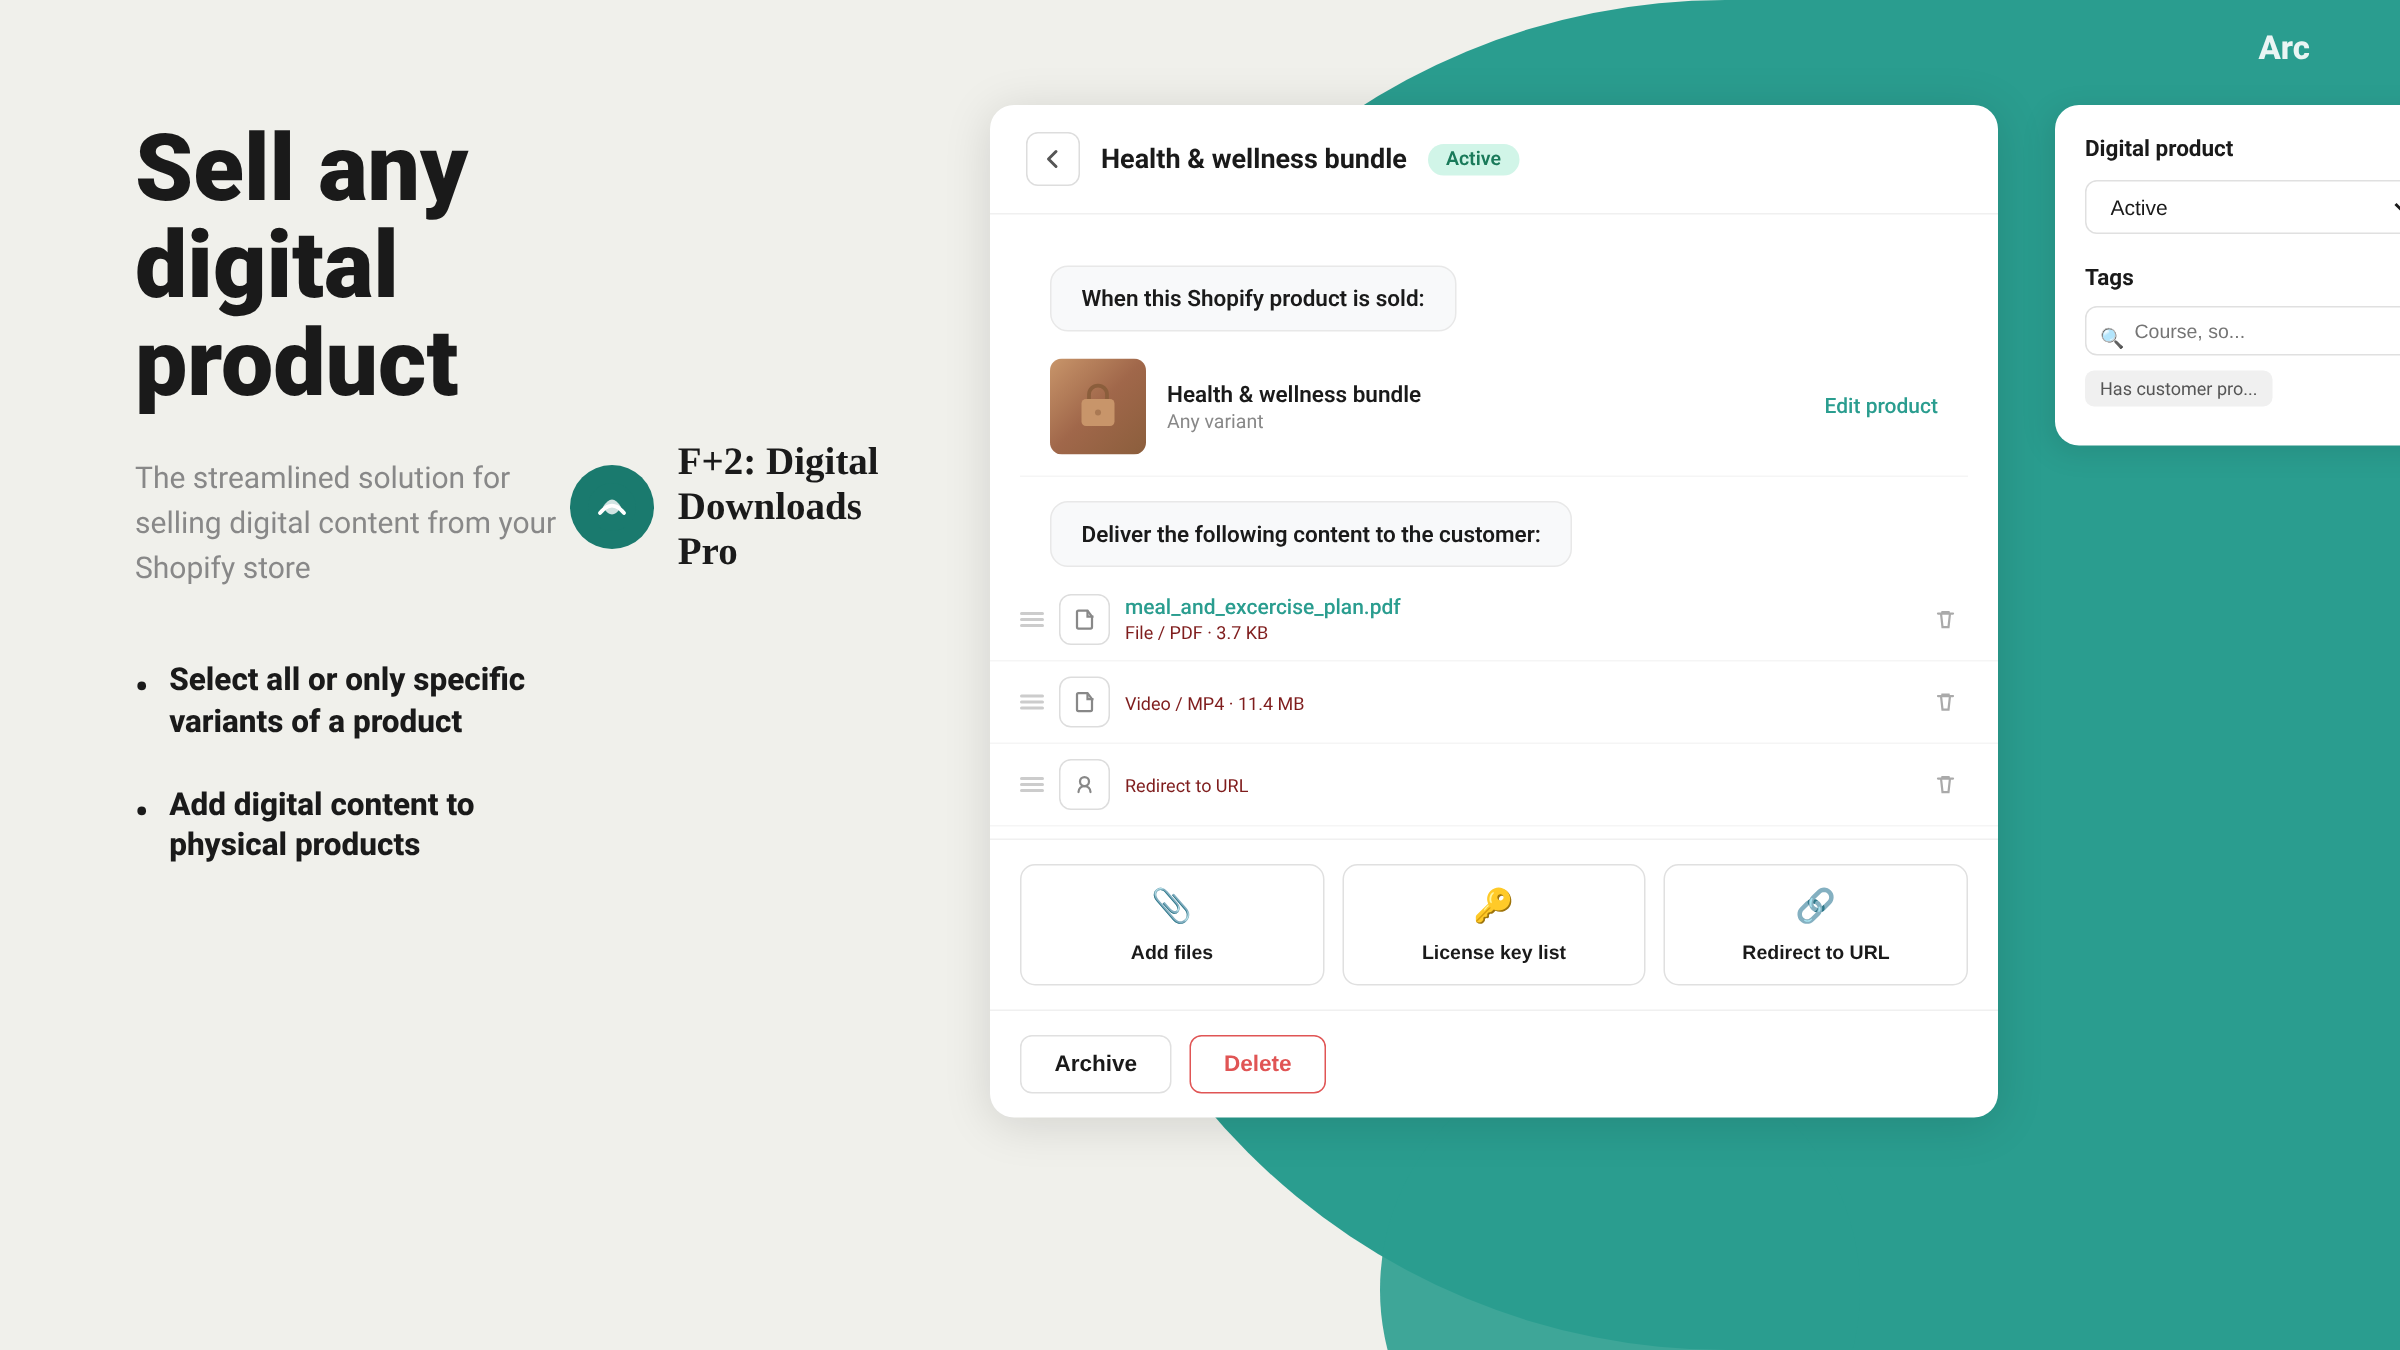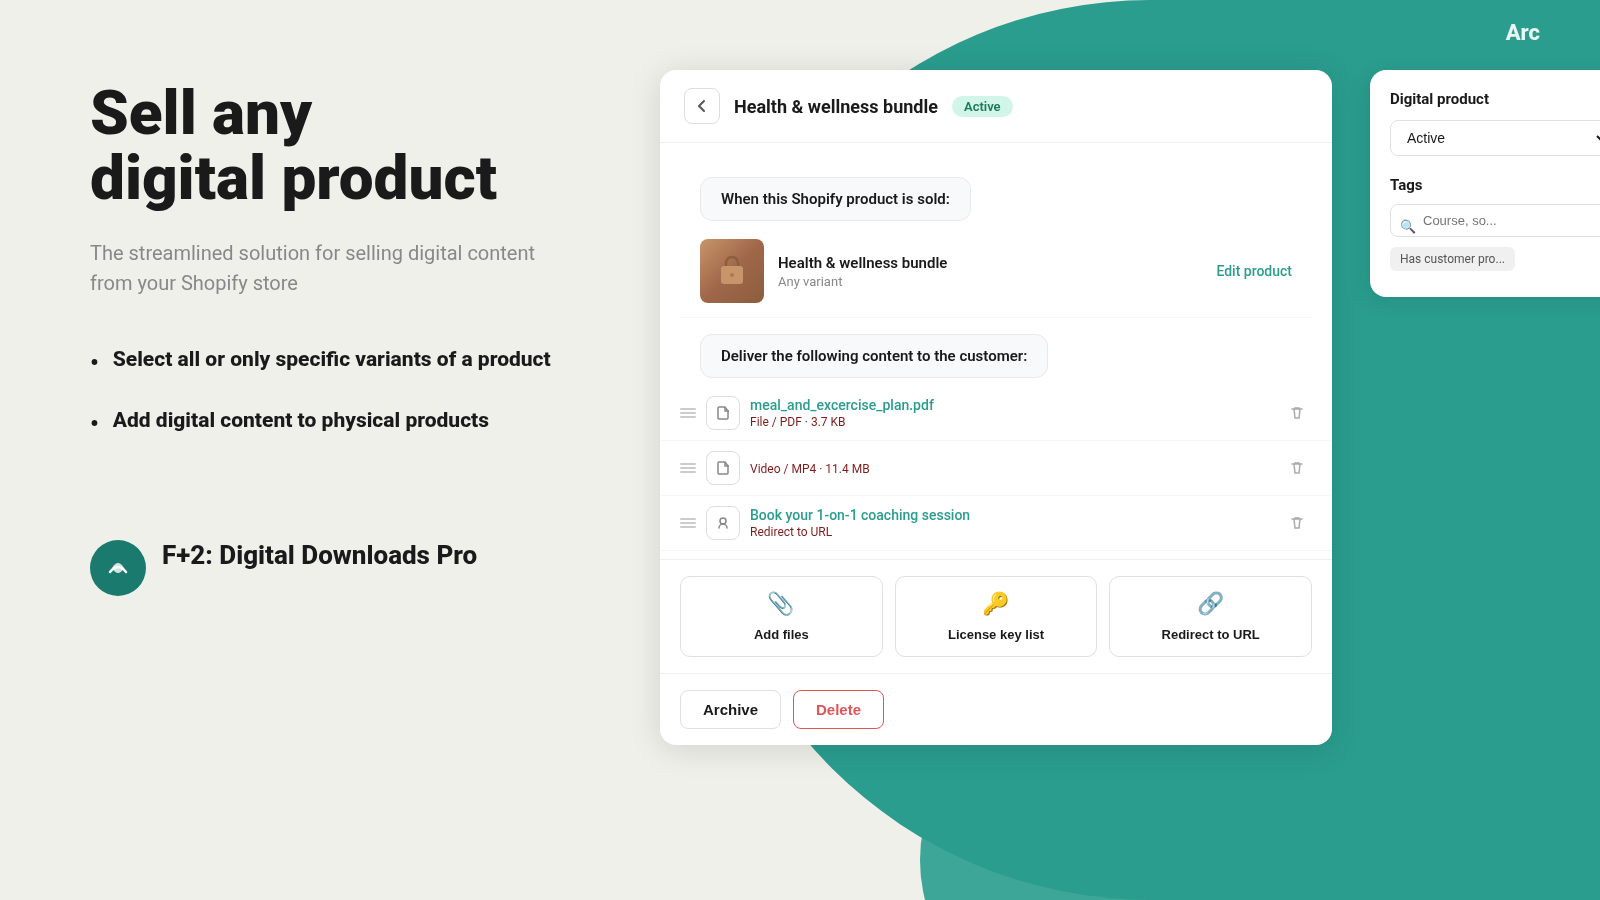--- a/index.html
+++ b/index.html
@@ -14,21 +14,21 @@
 
     
     .left-panel {
       position: absolute;
       left: 0; top: 0;
       width: 680px;
       height: 656px;
       background: #f0f0eb;
       padding: 80px 60px 60px 90px;
       display: flex;
-      flex-direction: column;
+      flex-direction: row;
       justify-content: space-between;
     }
 
     .left-content {}
 
     .hero-title {
       font-size: 62px;
       font-weight: 900;
       color: #1a1a1a;
       line-height: 1.05;
@@ -62,22 +62,23 @@
     .bullet-list li::before {
       content: '•';
       font-size: 24px;
       color: #1a1a1a;
       flex-shrink: 0;
       margin-top: 2px;
     }
 
     .brand-footer {
       display: flex;
-      align-items: flex-start;
+      align-items: center;
       gap: 16px;
+      font-family: Liberation Serif, serif;
     }
 
     .brand-logo {
       width: 56px;
       height: 56px;
       border-radius: 50%;
       background: #1a7a6e;
       display: flex;
       align-items: center;
       justify-content: center;
@@ -564,21 +565,20 @@
             <span></span>
             <span></span>
         </div>
         <div class="file-icon-btn">
           <svg width="16" height="16" viewBox="0 0 16 16" fill="none">
             <path d="M8 3a3 3 0 013 3 3 3 0 01-3 3 3 3 0 01-3-3 3 3 0 013-3z" stroke="#888" stroke-width="1.5"></path>
             <path d="M4 13c0-2.2 1.8-4 4-4s4 1.8 4 4" stroke="#888" stroke-width="1.5" stroke-linecap="round"></path>
           </svg>
         </div>
         <div class="file-details">
-          <div class="file-name">Book your 1-on-1 coaching session</div>
           <div class="file-meta">Redirect to URL</div>
         </div>
         <button class="delete-btn">
           <svg width="16" height="16" viewBox="0 0 16 16" fill="none">
             <path d="M3 4h10M6 4V3h4v1M5 4l1 9h4l1-9" stroke="#aaa" stroke-width="1.5" stroke-linecap="round"></path>
           </svg>
         </button>
       </div>
     </div>
 

